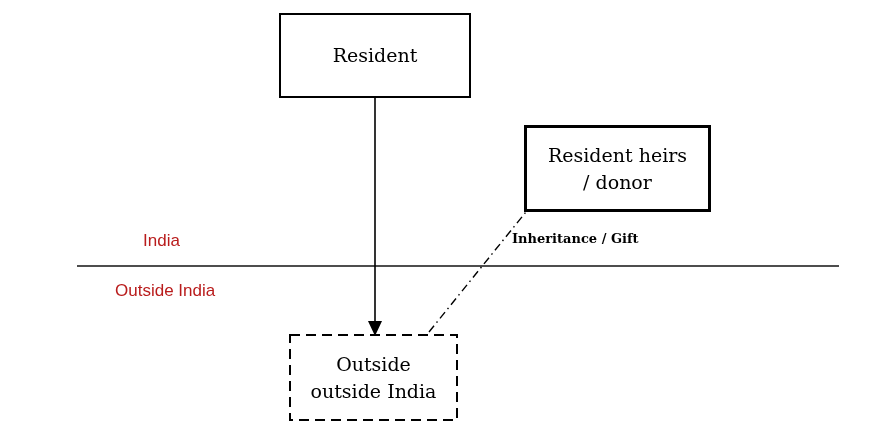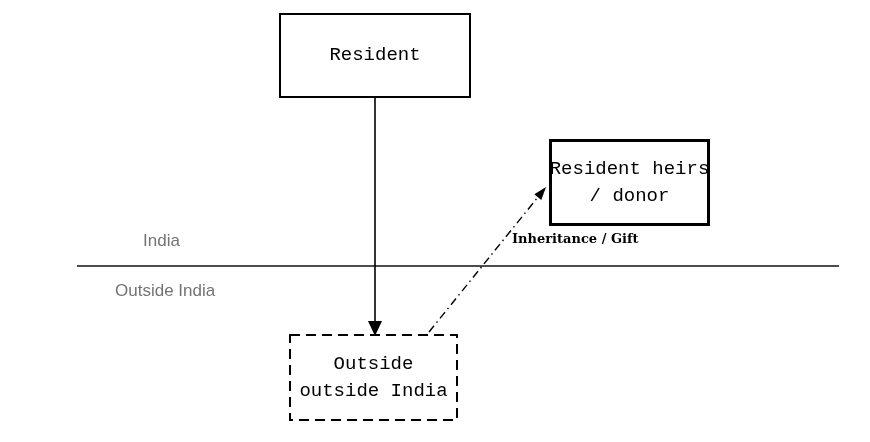--- a/index.html
+++ b/index.html
@@ -27,50 +27,48 @@
     box-sizing: border-box;
     display: flex;
     flex-direction: column;
     align-items: center;
     justify-content: center;
     text-align: center;
     color: #000000;
     font-size: 19px;
     line-height: 27px;
     background: #ffffff;
-    font-family: Liberation Mono, monospace;
   }
   .node-box span { display: block; white-space: nowrap; }
   .box-testator {
     left: 279px;
     top: 13px;
     width: 192px;
     height: 85px;
     border: 2px solid #000000;
   }
   .box-heirs {
-    left: 549px;
+    left: 524px;
     top: 125px;
-    width: 161px;
+    width: 187px;
     height: 87px;
     border: 3px solid #000000;
-    margin-top: 14px;
   }
   .box-assets {
     left: 291px;
     top: 336px;
     width: 165px;
     height: 83px;
     background: transparent; 
   }
   .region-label {
     position: absolute;
     font-family: "Liberation Sans", sans-serif;
     font-size: 17px;
-    color: #737373;
+    color: #b91c1c;
     white-space: nowrap;
   }
   .label-india { left: 143px; top: 231px; }
   .label-outside-india { left: 115px; top: 281px; }
   .label-flow {
     position: absolute;
     left: 512px;
     top: 231px;
     font-family: "DejaVu Serif", serif;
     font-weight: bold;

